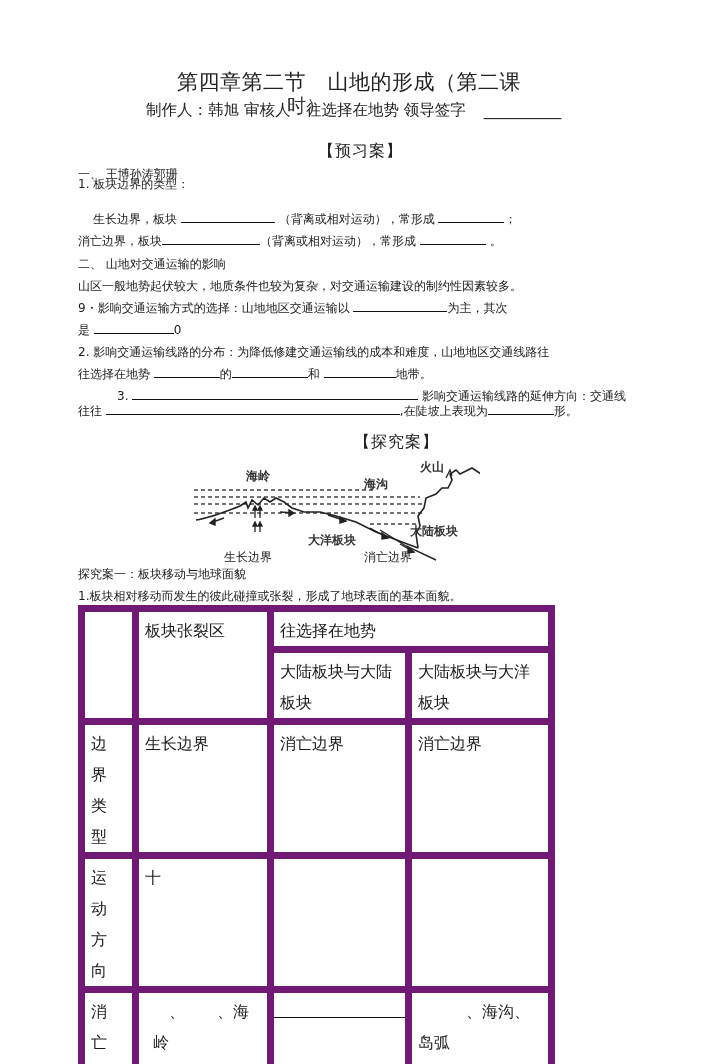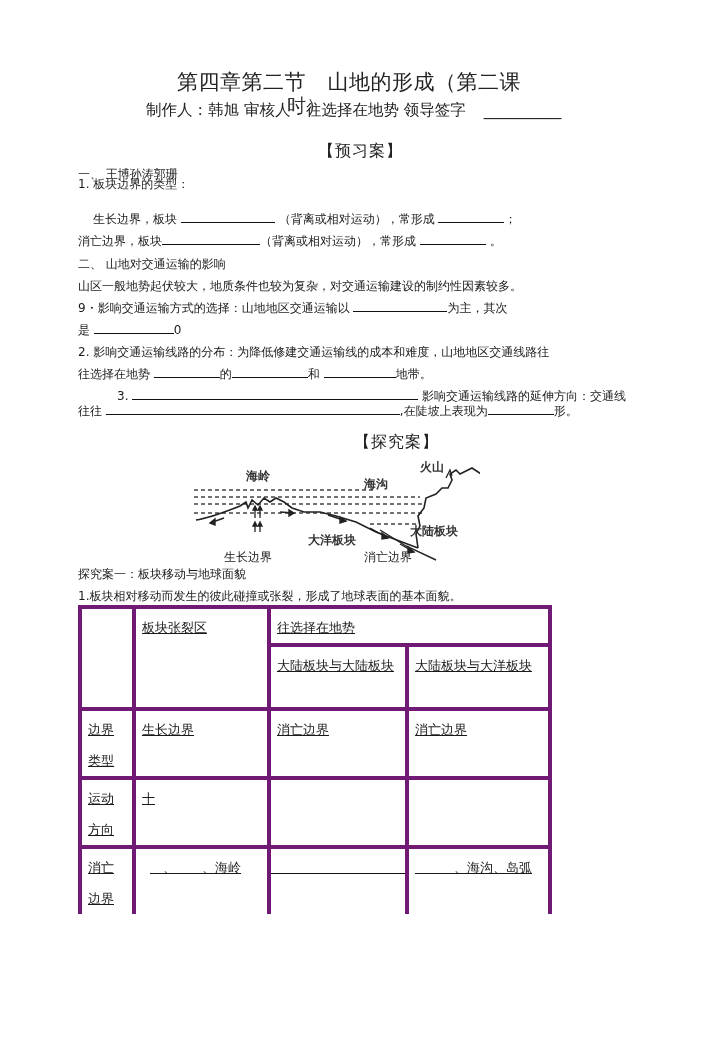--- a/index.html
+++ b/index.html
@@ -5,21 +5,21 @@
   html, body { margin:0; padding:0; background:#ffffff; }
   body { width:720px; height:1064px; position:relative; overflow:hidden;
          font-family:"DejaVu Sans", sans-serif; color:#1a1a1a; }
   .abs { position:absolute; white-space:nowrap; }
   .title { font-size:21px; letter-spacing:0.5px; color:#222; }
   .subtitle { font-size:15.5px; color:#222; }
   .heading { font-size:16px; color:#222; letter-spacing:1px; }
   .t { font-size:12px; color:#1a1a1a; }
   .blank { display:inline-block; border-bottom:1px solid #111; height:11px; vertical-align:baseline; }
   table.grid { position:absolute; left:78px; top:605px; border-collapse:collapse; table-layout:fixed; }
-  table.grid td { border:4px solid #701a75; vertical-align:top; padding:0; font-size:13px; line-height:31px;text-decoration:underline; }
+  table.grid td { border:7px solid #701a75; vertical-align:top; padding:0; font-size:16px; line-height:31px; }
   .cell-in { padding:3px 6px 0 6px; white-space:normal; }
   .open-bottom { border-bottom:none !important; }
   svg text { font-family:"DejaVu Sans", sans-serif; }
 </style>
 </head>
 <body>
 
 <div class="abs title" style="left:177px; top:68px;">第四章第二节　山地的形成（第二课</div>
 <div class="abs title" style="left:287px; top:93px; font-size:19px; color:#333;">时）</div>
 <div class="abs subtitle" style="left:146px; top:100px;">

